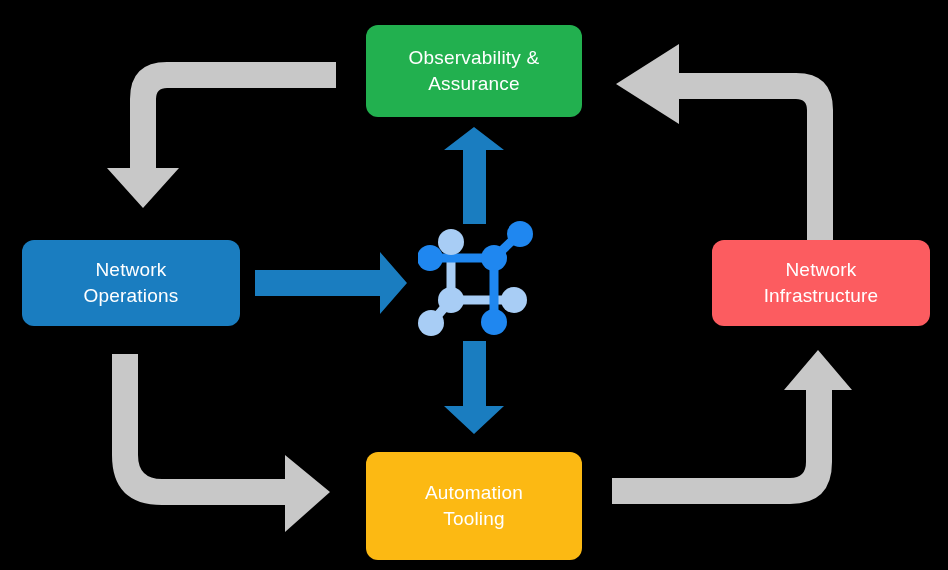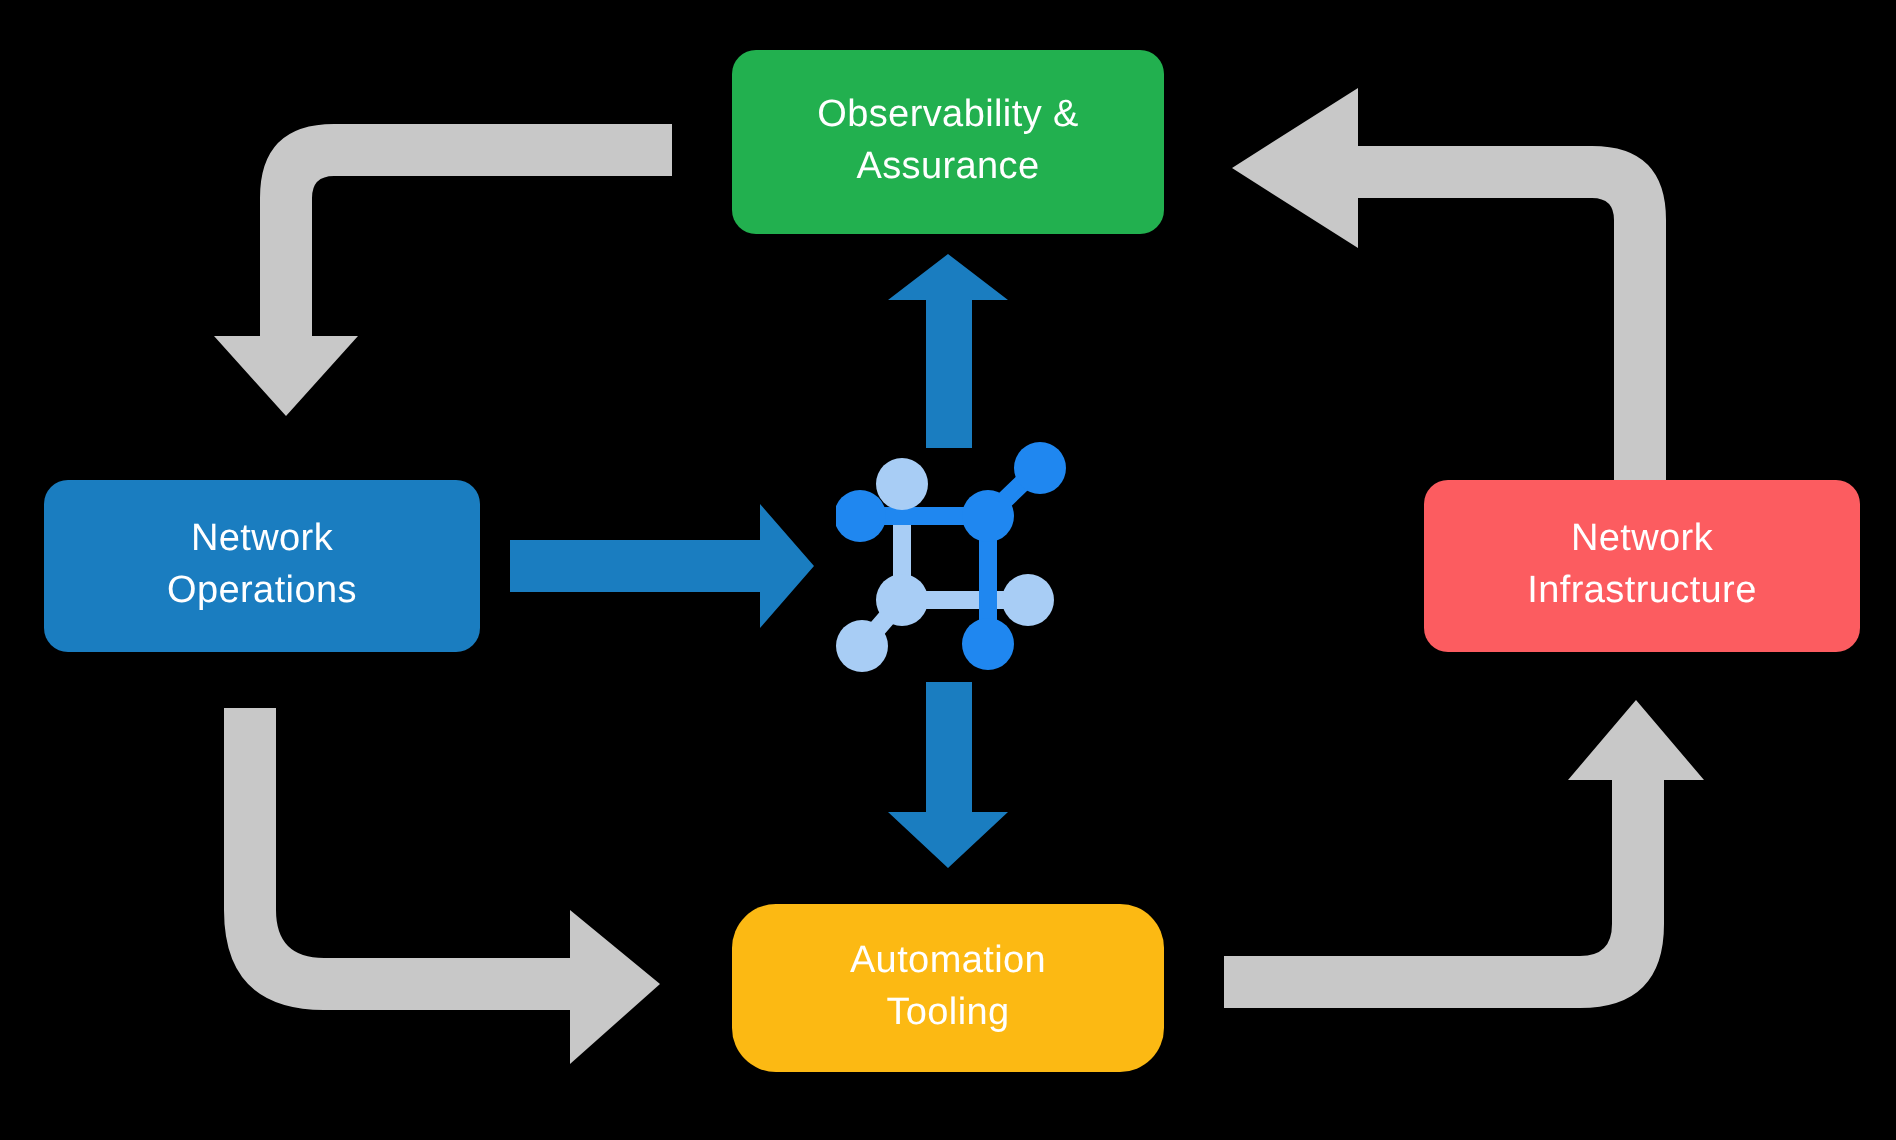--- a/index.html
+++ b/index.html
@@ -41,23 +41,22 @@
   }
   #box-network-operations {
     left: 22px; top: 240px; width: 218px; height: 86px;
     background: #1a7dc0;
   }
   #box-network-infrastructure {
     left: 712px; top: 240px; width: 218px; height: 86px;
     background: #fc5c60;
   }
   #box-automation-tooling {
-    left: 366px; top: 452px; width: 216px; height: 84px;
+    left: 366px; top: 452px; width: 216px; height: 108px;
     background: #fcb913;
-    border-radius: 22px;
   }
   .svg-layer {
     position: absolute;
     left: 0; top: 0;
     width: 948px; height: 570px;
     pointer-events: none;
   }
   .center-icon {
     position: absolute;
     left: 418px; top: 218px;

